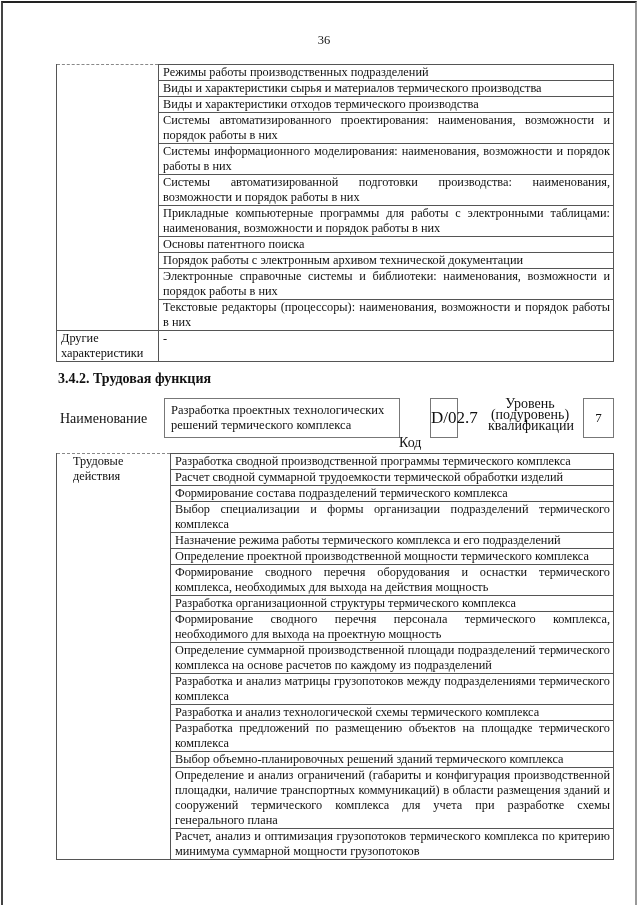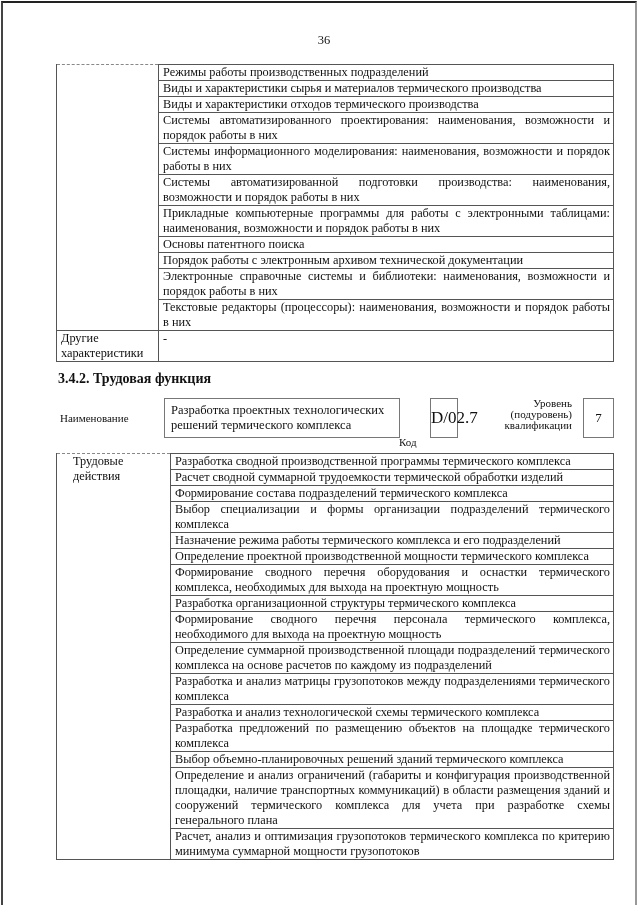--- a/index.html
+++ b/index.html
@@ -25,21 +25,21 @@
     border: 1px solid #555; padding: 0 3px 0 4px; vertical-align: top;
     text-align: justify; text-align-last: left; margin-top: 28px;
   }
   table.grid td.label-cell { width: 94px; border-top: 1px dashed #888; }
   #top-table { top: 64px; }
   #bottom-table { top: 453px; }
   .section-title {
     position: absolute; left: 58px; top: 371px; font-weight: bold; font-size: 14px;
   }
   .tf-label {
-    position: absolute; font-size: 11px; line-height: 11px; text-align: right;
+    position: absolute; font-size: 14px; line-height: 11px; text-align: center;
   }
   .tf-box {
     position: absolute; border: 1px solid #777; box-sizing: border-box;
     font-size: 12.5px; line-height: 15px;
   }
   #name-label { left: 60px; top: 413px; }
   #name-box { left: 164px; top: 398px; width: 236px; height: 40px; padding: 4px 6px; }
   #code-label { left: 399px; top: 413px; margin-top: 24px; }
   #code-box { left: 430px; top: 398px; width: 28px; height: 40px; text-align: center; line-height: 38px; font-size: 17px; }
   #level-label { left: 488px; top: 398px; width: 84px; }
@@ -123,21 +123,21 @@
       <tr>
         <td>Выбор специализации и формы организации подразделений термического комплекса</td>
       </tr>
       <tr>
         <td>Назначение режима работы термического комплекса и его подразделений</td>
       </tr>
       <tr>
         <td>Определение проектной производственной мощности термического комплекса</td>
       </tr>
       <tr>
-        <td>Формирование сводного перечня оборудования и оснастки термического комплекса, необходимых для выхода на проектную мощность</td>
+        <td>Формирование сводного перечня оборудования и оснастки термического комплекса, необходимых для выхода на действия мощность</td>
       </tr>
       <tr>
         <td>Разработка организационной структуры термического комплекса</td>
       </tr>
       <tr>
         <td>Формирование сводного перечня персонала термического комплекса, необходимого для выхода на проектную мощность</td>
       </tr>
       <tr>
         <td>Определение суммарной производственной площади подразделений термического комплекса на основе расчетов по каждому из подразделений</td>
       </tr>

